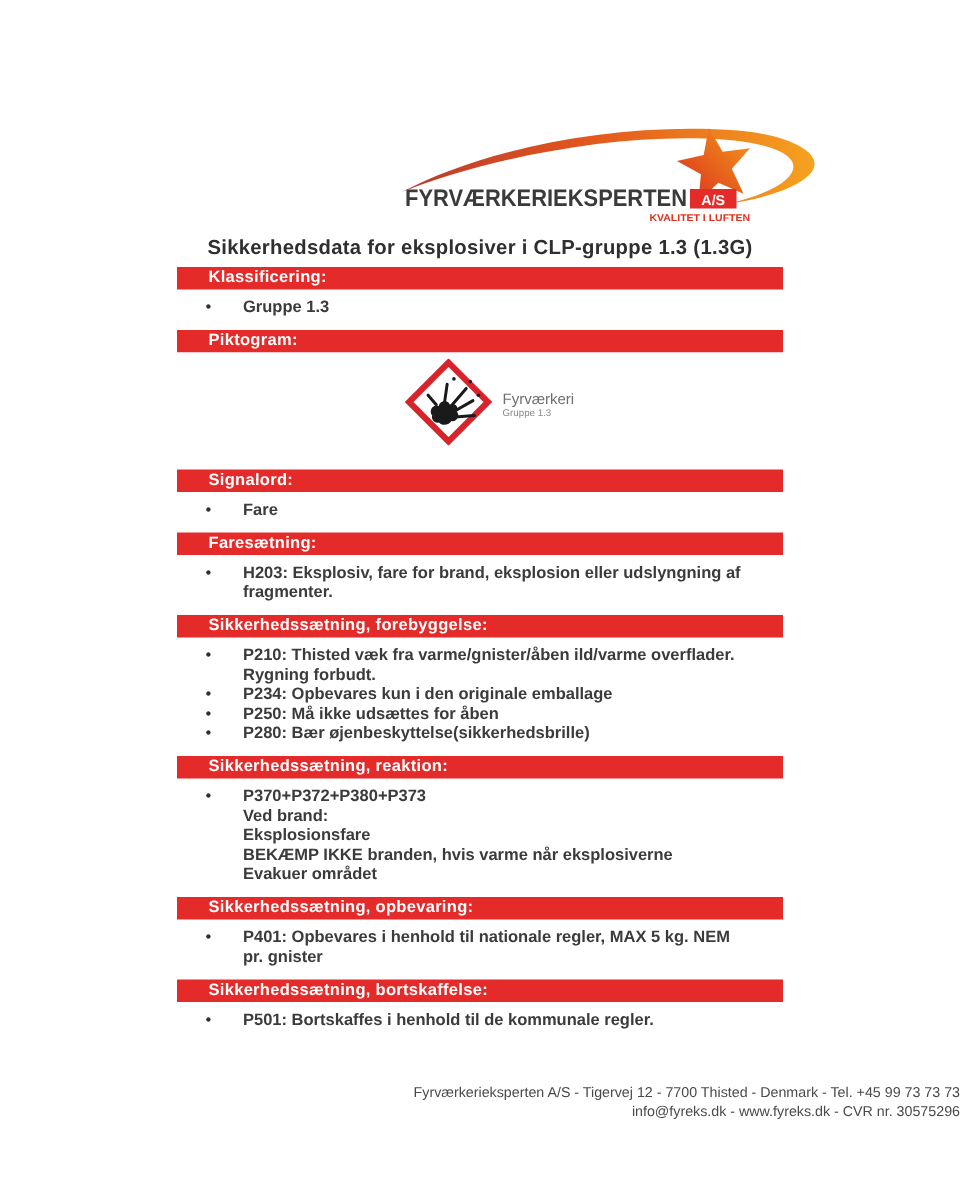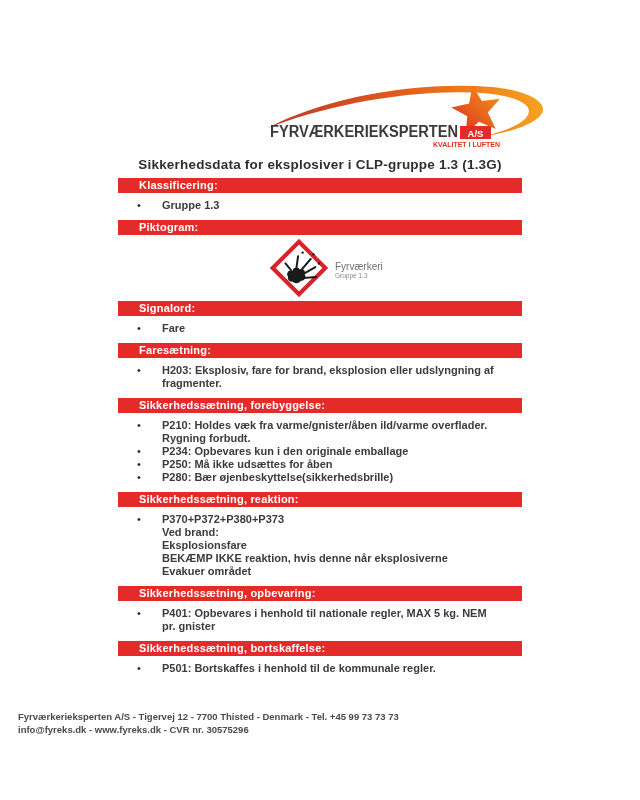--- a/index.html
+++ b/index.html
@@ -19,27 +19,27 @@
   .content { width:404px; margin:6px auto 0; }
   .banner {
     background:var(--red); color:#fff; font-weight:bold; font-size:11px;
     line-height:15px; height:15px; padding-left:21px; letter-spacing:0.2px;
   }
   .bullet-list { padding:6px 0 8px; }
   .bullet-item { display:flex; }
   .dot { margin-left:19px; width:25px; font-size:11px; line-height:13px; color:#2f2f2f; flex:none; }
   .lines { flex:1; }
   .line { font-size:11px; font-weight:bold; color:var(--text); line-height:13px; }
-  .pictogram-row { display:flex; align-items:flex-start; padding:4px 0 4px 152px; background:#fff; }
+  .pictogram-row { display:flex; align-items:flex-start; padding:4px 0 16px 152px; background:#fff; }
   .ghs { width:58px; height:58px; flex:none; }
   .pictogram-labels { margin:22px 0 0 7px; }
   .pictogram-label { font-size:10px; color:#6e6e6e; line-height:11px; }
   .pictogram-sublabel { font-size:6.5px; color:#8a8a8a; line-height:8px; }
   .footer {
-    margin-top:28px; text-align:left; font-size:9.5px; font-weight:bold;
+    margin-top:28px; text-align:right; font-size:9.5px; font-weight:normal;
     color:#4a4a4a; line-height:12.5px;margin-left:18px;
   }
 </style>
 </head>
 <body>
 
 <div class="page">
 
   <div class="logo-row">
     <svg viewBox="0 0 284 66">
@@ -120,21 +120,21 @@
             <div class="line">H203: Eksplosiv, fare for brand, eksplosion eller udslyngning af</div>
             <div class="line">fragmenter.</div>
           </div>
         </div>
       </div>
       <div class="banner">Sikkerhedssætning, forebyggelse:</div>
       <div class="bullet-list">
         <div class="bullet-item">
           <span class="dot">•</span>
           <div class="lines">
-            <div class="line">P210: Holdes væk fra varme/gnister/åben ild/varme overflader.</div>
+            <div class="line">P210: Thisted væk fra varme/gnister/åben ild/varme overflader.</div>
             <div class="line">Rygning forbudt.</div>
           </div>
         </div>
         <div class="bullet-item">
           <span class="dot">•</span>
           <div class="lines">
             <div class="line">P234: Opbevares kun i den originale emballage</div>
           </div>
         </div>
         <div class="bullet-item">
@@ -151,21 +151,21 @@
         </div>
       </div>
       <div class="banner">Sikkerhedssætning, reaktion:</div>
       <div class="bullet-list">
         <div class="bullet-item">
           <span class="dot">•</span>
           <div class="lines">
             <div class="line">P370+P372+P380+P373</div>
             <div class="line">Ved brand:</div>
             <div class="line">Eksplosionsfare</div>
-            <div class="line">BEKÆMP IKKE reaktion, hvis denne når eksplosiverne</div>
+            <div class="line">BEKÆMP IKKE branden, hvis varme når eksplosiverne</div>
             <div class="line">Evakuer området</div>
           </div>
         </div>
       </div>
       <div class="banner">Sikkerhedssætning, opbevaring:</div>
       <div class="bullet-list">
         <div class="bullet-item">
           <span class="dot">•</span>
           <div class="lines">
             <div class="line">P401: Opbevares i henhold til nationale regler, MAX 5 kg. NEM</div>

